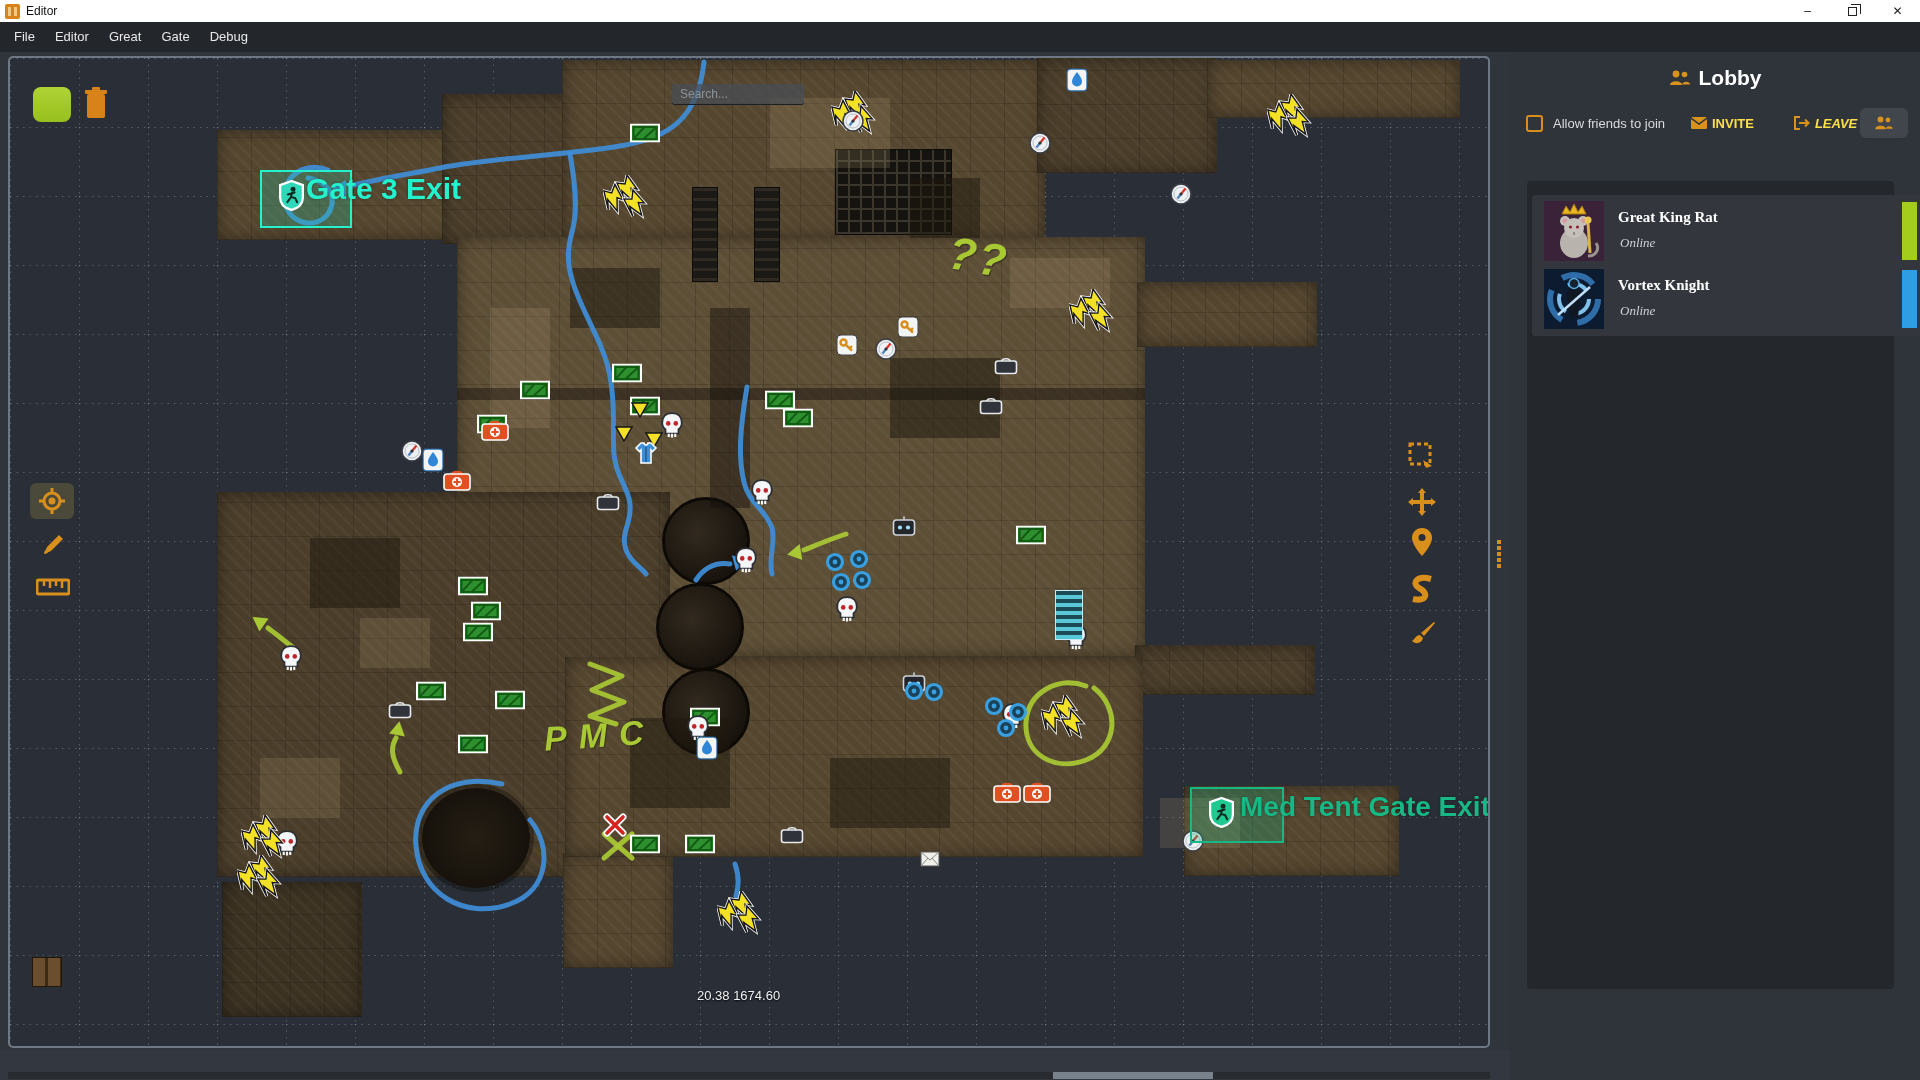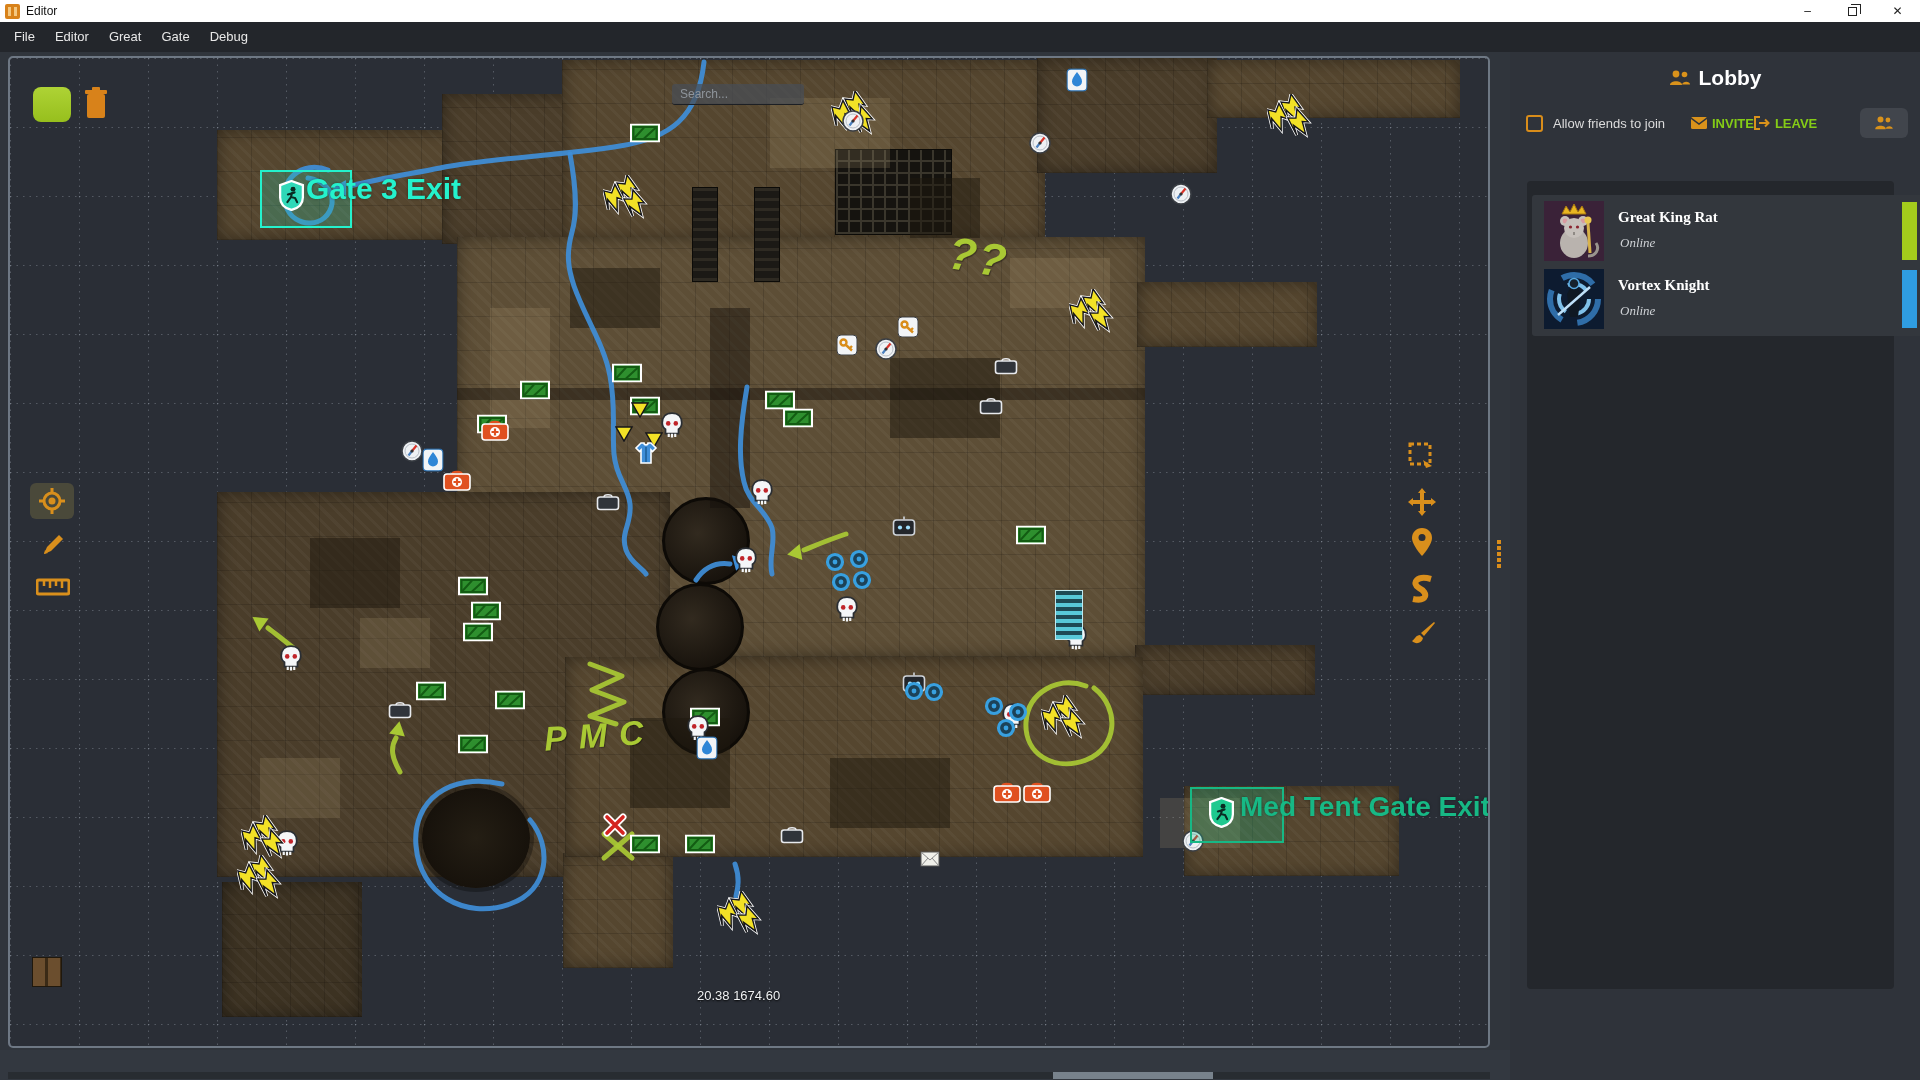--- a/index.html
+++ b/index.html
@@ -97,23 +97,23 @@
   .tab.active{color:#d9921b;}
   .tab.active:after{content:"";position:absolute;left:-8px;right:-8px;bottom:0;height:3px;
     background:#d9921b;}
   #lobby-header{display:flex;align-items:center;justify-content:center;gap:8px;
     margin-top:12px;height:28px;}
   #lobby-title{color:#fff;font-size:21px;font-weight:bold;}
   #lobby-controls{display:flex;align-items:center;margin:16px 12px 0 16px;gap:0;}
   #allow-check{width:17px;height:17px;border:2px solid #d98d1a;border-radius:3px;
     background:transparent;flex:none;}
   #allow-label{color:#dcdcdc;font-size:13px;margin-left:10px;}
-  .orange-act{display:flex;align-items:center;gap:5px;color:#84cc16;font-weight:bold;
+  .orange-act{display:flex;align-items:center;gap:5px;color:#fde047;font-weight:bold;
     font-size:13px;}
-  #invite-btn{margin-left:26px;} #leave-btn{}
+  #invite-btn{margin-left:26px;} #leave-btn{margin-left:40px;font-style:italic;}
   #people-btn{margin-left:auto;width:48px;height:30px;background:#41454c;border-radius:6px;
     display:flex;align-items:center;justify-content:center;}
   #user-panel{position:absolute;left:17px;top:129px;width:367px;height:808px;
     background:#24272c;border-radius:4px;}
   .user-card{position:absolute;left:5px;width:401px;height:73px;background:#33373d;
     border-radius:3px;font-family:Liberation Serif, serif;}
   .user-avatar{position:absolute;left:12px;top:6px;width:60px;height:60px;overflow:hidden;}
   .user-name{position:absolute;left:86px;top:14px;color:#fff;font-size:15px;font-weight:bold;}
   .user-status{position:absolute;left:88px;top:40px;color:#cfd2d6;font-size:13px;font-style:italic;}
   .user-bar{position:absolute;right:16px;top:7px;width:15px;height:58px;}

